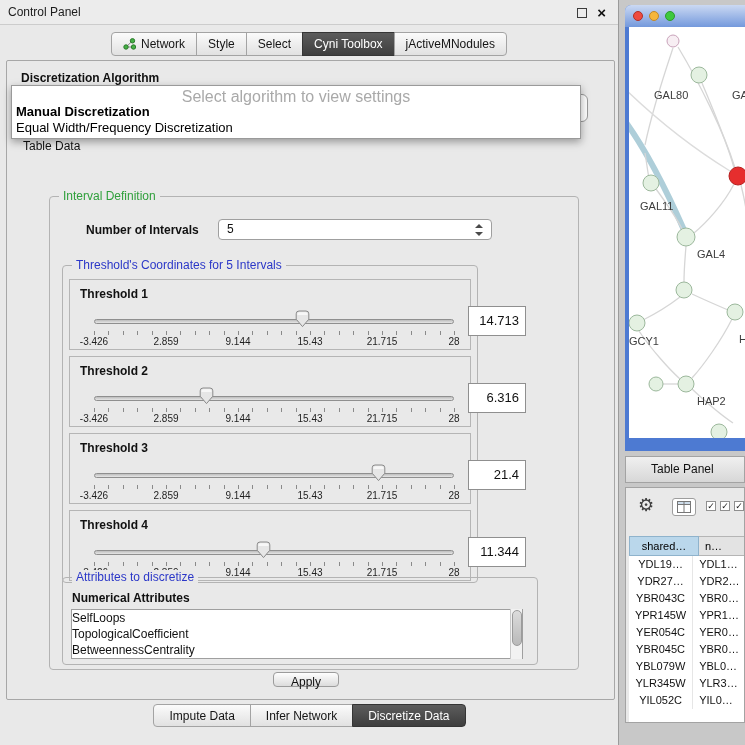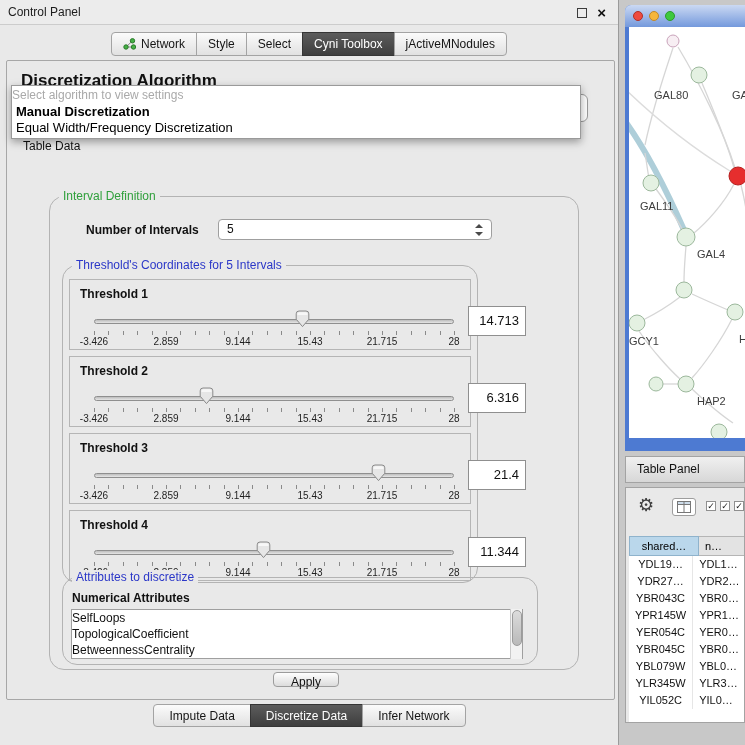--- a/index.html
+++ b/index.html
@@ -14,40 +14,40 @@
   .close-icon{font-size:15px;font-weight:bold;color:#111;line-height:1}
 
   .tabbar{position:absolute;left:0;top:32px;width:100%;display:flex;justify-content:center}
   .tab{height:24px;box-sizing:border-box;display:flex;align-items:center;gap:5px;padding:0 11px;font-size:12px;color:#141414;background:linear-gradient(#fbfbfb,#e1e1e1);border:1px solid #a3a3a3;margin-left:-1px;white-space:nowrap}
   .tab:first-child{border-top-left-radius:4px;border-bottom-left-radius:4px;margin-left:0}
   .tab:last-child{border-top-right-radius:4px;border-bottom-right-radius:4px}
   .tab.active{background:linear-gradient(#5c5c5c,#3e3e3e);border-color:#353535;color:#fff}
 
   .content{position:absolute;left:6px;top:60px;width:607px;height:638px;background:#e9e9e9;border:1px solid #a7a7a7;border-radius:2px;box-sizing:content-box}
 
-  .algo-label{position:absolute;left:14px;top:10px;font-size:17px;font-weight:bold;color:#111;white-space:nowrap}
+  .algo-label{position:absolute;left:14px;top:10px;font-size:12px;font-weight:bold;color:#111;white-space:nowrap}
   .combo-fragment{position:absolute;left:551px;top:33px;width:30px;height:28px;background:#fdfdfd;border:1px solid #9a9a9a;border-radius:6px;box-sizing:border-box}
 
   .popup{position:absolute;left:4px;top:24px;width:568px;height:52px;background:#fff;border:1px solid #9a9a9a;box-shadow:0 3px 8px rgba(0,0,0,.35);z-index:40}
-  .popup-hint{position:absolute;left:0;top:2px;width:100%;text-align:left;font-size:12px;color:#a9a9a9;white-space:nowrap}
+  .popup-hint{position:absolute;left:0;top:2px;width:100%;text-align:center;font-size:16px;color:#a9a9a9;white-space:nowrap}
   .popup-opt{position:absolute;left:4px;font-size:13px;color:#000;white-space:nowrap}
   .popup-opt.first{top:18px;font-weight:bold}
   .popup-opt.second{top:34px}
 
   .tabledata-label{position:absolute;left:16px;top:78px;font-size:12px;color:#111}
   .combobox{position:absolute;background:#fff;border:1px solid #9f9f9f;border-radius:4px;box-sizing:border-box}
   .combobox .val{position:absolute;left:8px;top:0;font-size:12px;color:#111;white-space:nowrap}
   .combo-tabledata{left:14px;top:92px;width:566px;height:23px}
   .combo-tabledata .val{line-height:21px}
   .spinner{position:absolute;right:7px;top:50%;transform:translateY(-50%);width:9px;height:12px}
   .spinner:before,.spinner:after{content:"";position:absolute;left:0;border-left:4.5px solid transparent;border-right:4.5px solid transparent}
   .spinner:before{top:0;border-bottom:4.5px solid #4a4a4a}
   .spinner:after{bottom:0;border-top:4.5px solid #4a4a4a}
 
-  .groupbox{position:absolute;border:1px solid #b3b3b3;border-radius:15px;box-sizing:border-box}
+  .groupbox{position:absolute;border:1px solid #b3b3b3;border-radius:4px;box-sizing:border-box}
   .legend{position:absolute;top:-8px;left:9px;background:#e9e9e9;padding:0 4px;font-size:12px;white-space:nowrap}
   .legend.green{color:#30a03c}
   .legend.blue{color:#2b37c8}
 
   .gb-interval{left:42px;top:135px;width:530px;height:474px}
   .ni-label{position:absolute;left:36px;top:26px;font-size:12px;font-weight:bold;color:#111}
   .combo-intervals{left:168px;top:22px;width:274px;height:21px}
   .combo-intervals .val{line-height:19px}
 
   .gb-thresholds{left:12px;top:68px;width:416px;height:318px}
@@ -87,21 +87,21 @@
   .network-window{position:absolute;left:625px;top:5px;width:130px;height:446px;background:#4d7ad2;border-radius:6px 6px 0 0}
   .nw-titlebar{position:absolute;left:0;top:0;width:100%;height:22px;border-radius:6px 6px 0 0;background:linear-gradient(#cbd9f3,#7499dc);display:flex;align-items:center;gap:6px;padding-left:8px;box-sizing:border-box}
   .light{width:10px;height:10px;border-radius:50%;box-sizing:border-box}
   .light.red{background:#ee4b40;border:1px solid #b03027}
   .light.yellow{background:#f5b63c;border:1px solid #c1882a}
   .light.green{background:#3ec93e;border:1px solid #2d9a2d}
   .nw-canvas{position:absolute;left:4px;top:22px;right:0;bottom:13px;background:#fff;overflow:hidden}
   .nlabel{font-family:"Liberation Sans",sans-serif;font-size:11px;fill:#3c3c3c}
 
   
-  .tp-header{position:absolute;left:625px;top:456px;width:120px;height:27px;background:linear-gradient(#f0f0f0,#d7d7d7);border:1px solid #a3a3a3;box-sizing:border-box;font-size:12px;color:#111;line-height:25px;padding-left:11px}
+  .tp-header{position:absolute;left:625px;top:456px;width:120px;height:27px;background:linear-gradient(#f0f0f0,#d7d7d7);border:1px solid #a3a3a3;box-sizing:border-box;font-size:12px;color:#111;line-height:25px;padding-left:25px}
   .table-panel{position:absolute;left:625px;top:487px;width:120px;height:236px;background:#e9e9e9;border:1px solid #a3a3a3;box-sizing:border-box;overflow:hidden}
   .gear-icon{position:absolute;left:12px;top:6px;font-size:18px;color:#3f3f3f}
   .col-btn{position:absolute;left:46px;top:10px;width:24px;height:18px;background:#fff;border:1px solid #9d9d9d;border-radius:3px;display:flex;align-items:center;justify-content:center;box-sizing:border-box}
   .checks{position:absolute;left:80px;top:13px;display:flex;gap:4px}
   .checkbox{width:10px;height:10px;background:#fff;border:1px solid #8f8f8f;font-size:9px;line-height:9px;text-align:center;color:#222;box-sizing:border-box}
   .tp-table{position:absolute;left:3px;top:48px;right:0;bottom:0;background:#fff}
   .tp-headrow{position:absolute;left:0;top:0;height:20px;display:flex}
   .hc{box-sizing:border-box;font-size:11px;line-height:18px;text-align:center;white-space:nowrap;overflow:hidden}
   .hc.c1{width:70px;background:#bad7eb;border:1px solid #8fb3cc}
   .hc.c2{width:55px;background:#e3e3e3;border:1px solid #b5b5b5;border-left:none;text-align:left;padding-left:6px}
@@ -276,25 +276,25 @@
         </div>
       </div>
 
       <div class="apply-btn">Apply</div>
     </div>
 
     <div class="bottom-tabbar">
       <span class="btab">
           <span>Impute Data</span>
         </span>
+      <span class="btab">
+          <span>Infer Network</span>
+        </span>
       <span class="btab active">
           <span>Discretize Data</span>
-        </span>
-      <span class="btab">
-          <span>Infer Network</span>
         </span>
     </div>
   </div>
 
   <div class="network-window">
     <div class="nw-titlebar">
       <span class="light red"></span>
       <span class="light yellow"></span>
       <span class="light green"></span>
     </div>

